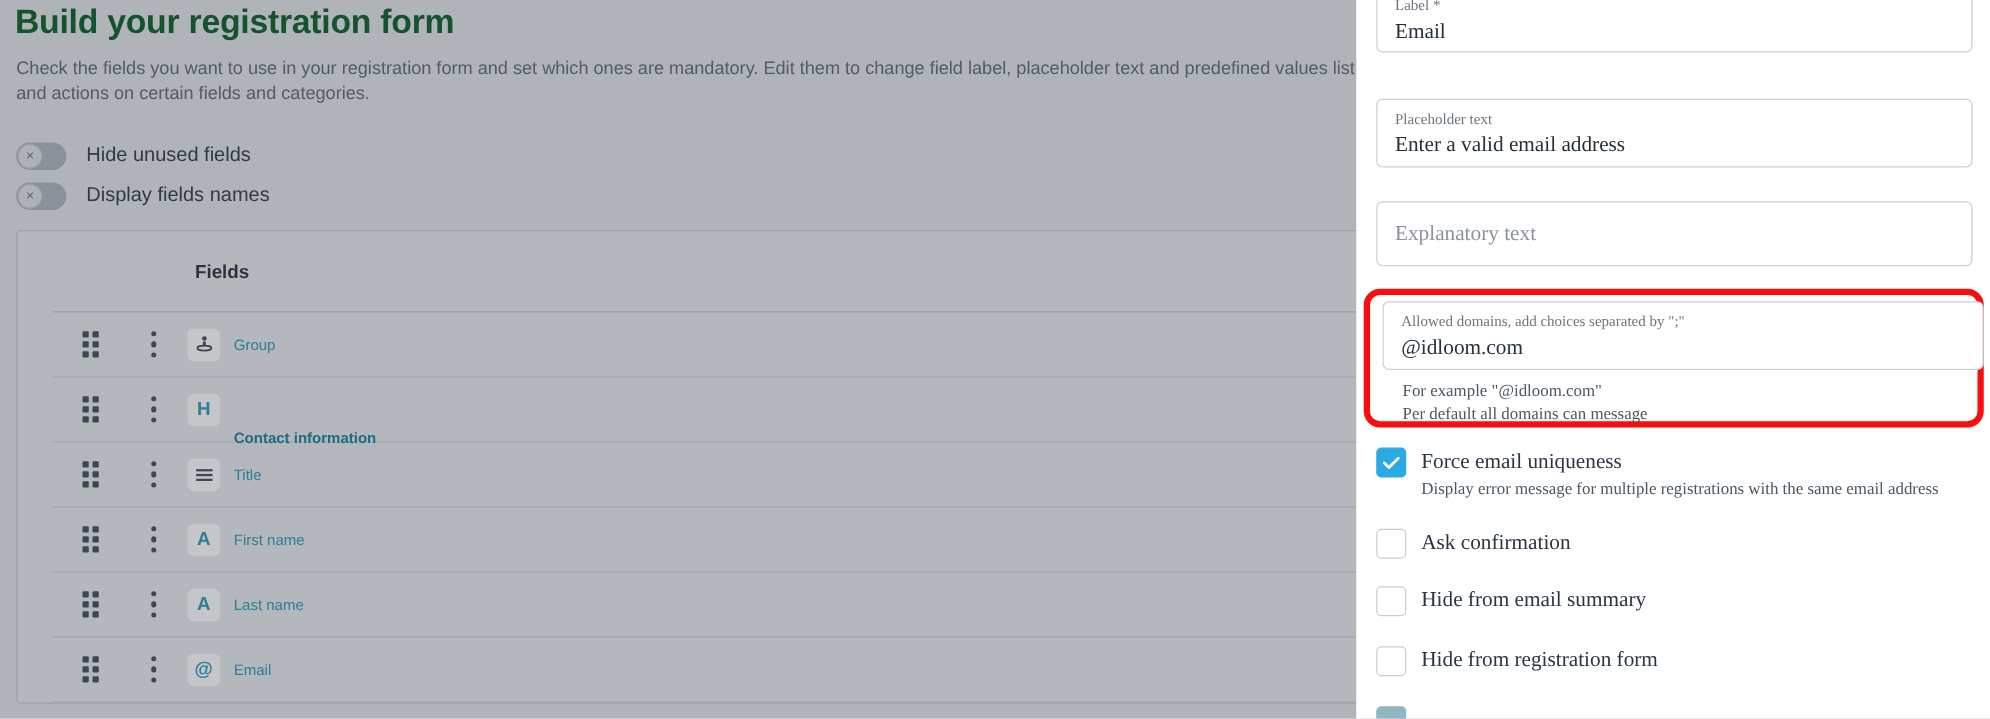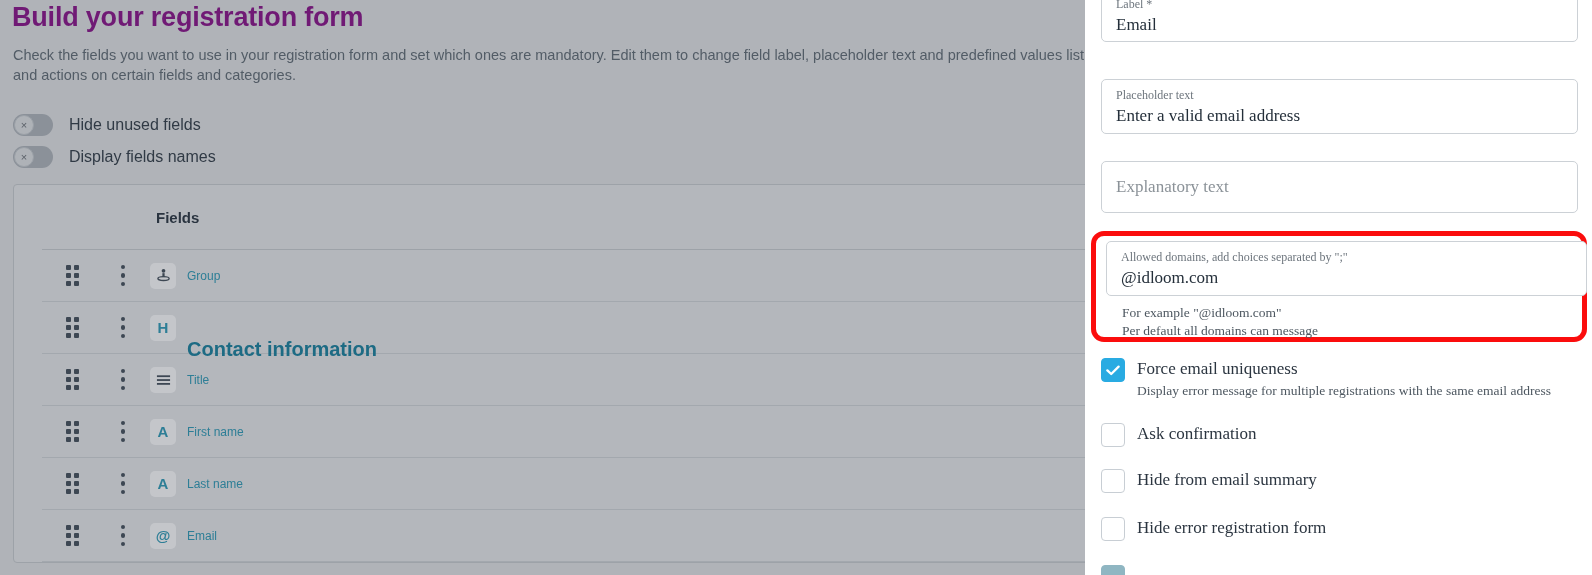--- a/index.html
+++ b/index.html
@@ -27,21 +27,21 @@
     left: 0; top: 0;
     width: 1592px;
   }
 
   .page-title {
     position: absolute;
     left: 12px; top: 2px;
     font-size: 27px;
     font-weight: bold;
     letter-spacing: -0.2px;
-    color: #701a75;
+    color: #14532d;
     white-space: nowrap;
   }
   .page-desc {
     position: absolute;
     left: 13px; top: 45px;
     width: 1560px;
     font-size: 14.5px;
     line-height: 20px;
     color: #525c66;
   }
@@ -164,21 +164,21 @@
     flex: none;
   }
   .field-icon.gray { color: #3d4753; }
   .field-icon svg { display: block; }
 
   .field-name {
     font-size: 12px;
     color: #2d7e96;
     white-space: nowrap;
   }
-  .field-name.bold { font-weight: bold; color: #1d6b84; font-size: 20px; margin-top: 44px; }
+  .field-name.bold { font-weight: bold; color: #1d6b84; font-size: 12px; margin-top: 44px; }
 
   
   .cb {
     width: 21px; height: 21px;
     border-radius: 3px;
     border: 1px solid #9b9fa5;
     background: rgba(255,255,255,0.18);
     display: flex;
     align-items: center;
     justify-content: center;
@@ -593,21 +593,21 @@
   <div class="opt-row" id="opt-1">
     <span class="pcb"></span>
     <span class="opt-texts">
       <span class="opt-label">Ask confirmation</span>
     </span>
   </div>
 
   <div class="opt-row" id="opt-3">
     <span class="pcb"></span>
     <span class="opt-texts">
-      <span class="opt-label">Hide error registration form</span>
+      <span class="opt-label">Hide from registration form</span>
     </span>
   </div>
 
   <div class="opt-row" id="opt-4">
     <span class="pcb checked teal"></span>
     <span class="opt-texts">
       <span class="opt-label"></span>
     </span>
   </div>
 

